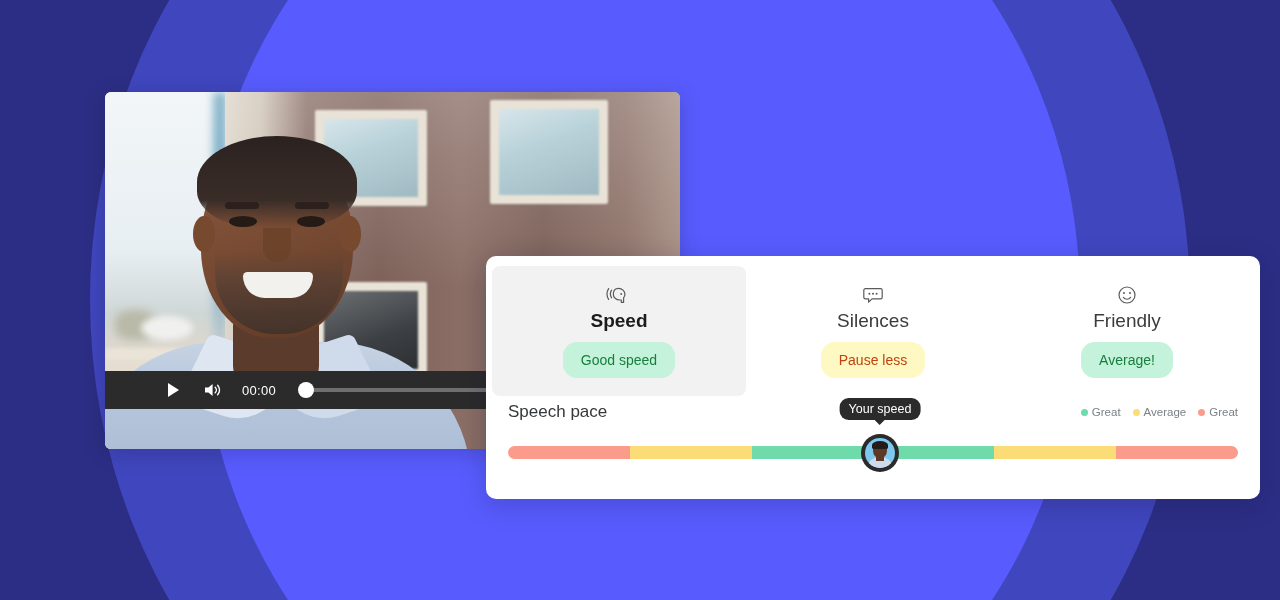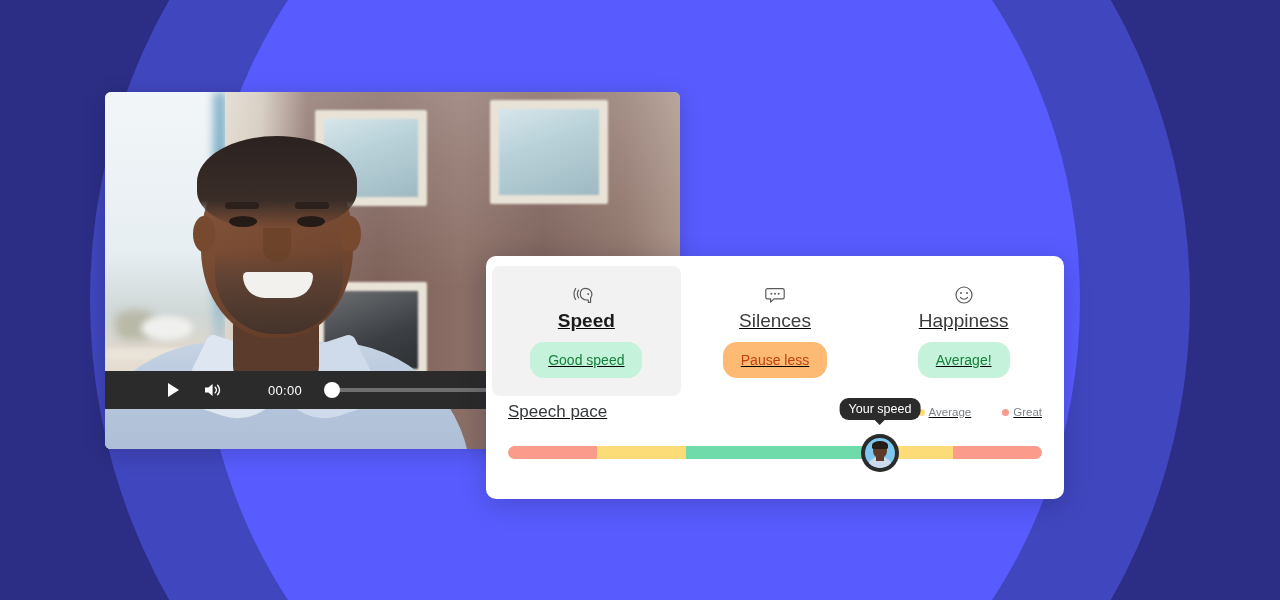--- a/index.html
+++ b/index.html
@@ -165,45 +165,43 @@
   }
   .play-tri {
     width:0; height:0;
     border-left:11px solid #fff;
     border-top:7px solid transparent;
     border-bottom:7px solid transparent;
   }
   .time-label {
     color:#fff; font-size:13px; letter-spacing:.3px;
     font-family:"Liberation Sans", sans-serif;
-    margin-left:26px;
   }
   .scrub-wrap {
     flex:1; height:22px; display:flex; align-items:center;
     position:relative; margin-left:4px; padding-right:0;
   }
   .scrub-track {
     position:absolute; left:12px; right:0; height:4px;
     background:#6f6f6f; border-radius:2px;
   }
   .scrub-knob {
     position:absolute; left:0; width:16px; height:16px;
     border-radius:50%; background:#fff; cursor:pointer;
   }
 
   
   .metrics-card {
     position:absolute;
     left:486px; top:256px;
-    width:578px; height:243px;
+    width:774px; height:243px;
     background:#fff;
     border-radius:10px;
     box-shadow:0 6px 26px rgba(20,20,60,.22);
     padding:10px 0 0 0;
-    text-decoration:underline;
   }
   .metrics-row {
     display:flex;
     padding:0 6px;
   }
   .metric {
     flex:1;
     display:flex; flex-direction:column; align-items:center;
     padding:16px 6px 18px;
     border-radius:8px;
@@ -212,29 +210,29 @@
   .metric.active { background:#f2f2f2; }
   .metric-icon { height:26px; margin-bottom:2px; color:#555; display:flex; align-items:center; }
   .metric-title {
     font-size:19px; color:#3c3c3c; margin-bottom:10px; white-space:nowrap;
   }
   .metric.active .metric-title { color:#1b1b1b; font-weight:bold; }
   .metric-badge {
     font-size:14px; padding:10px 18px; border-radius:14px; white-space:nowrap;
   }
   .badge-green { background:#c5f2da; color:#15803d; }
-  .badge-orange { background:#fdba74; color:#c2410c; }
+  .badge-orange { background:#fef9c3; color:#c2410c; }
 
   
   .pace-head {
     display:flex; align-items:center; justify-content:space-between;
     padding:6px 22px 0 22px;
   }
   .pace-title { font-size:17px; color:#35383b; }
-  .legend { display:flex; gap:31px; align-items:center; }
+  .legend { display:flex; gap:12px; align-items:center; }
   .legend-item { display:flex; align-items:center; gap:4px; font-size:11.5px; color:#7b8085; }
   .dot { width:7px; height:7px; border-radius:50%; display:inline-block; }
 
   .pace-area { position:relative; padding:0 22px; margin-top:24px; }
   .pace-bar {
     position:relative; height:13px; display:flex;
     border-radius:7px; overflow:hidden;
   }
   .seg { height:100%; }
 
@@ -392,21 +390,21 @@
 
     <div class="metric">
       <div class="metric-icon">
         <svg width="26" height="22" viewBox="0 0 26 22">
           <circle cx="13" cy="11" r="8" fill="none" stroke="#5a5a5a" stroke-width="1.2"></circle>
           <circle cx="10" cy="9" r="1" fill="#5a5a5a"></circle>
           <circle cx="16" cy="9" r="1" fill="#5a5a5a"></circle>
           <path d="M9.4 13.4a4.4 4.4 0 0 0 7.2 0" fill="none" stroke="#5a5a5a" stroke-width="1.2" stroke-linecap="round"></path>
         </svg>
       </div>
-      <div class="metric-title">Happiness</div>
+      <div class="metric-title">Friendly</div>
       <div class="metric-badge badge-green">Average!</div>
     </div>
   </div>
 
   <div class="pace-head">
     <div class="pace-title">Speech pace</div>
     <div class="legend">
       <div class="legend-item">
         <span class="dot" style="background:#6fdaaa"></span>
         <span>Great</span>

